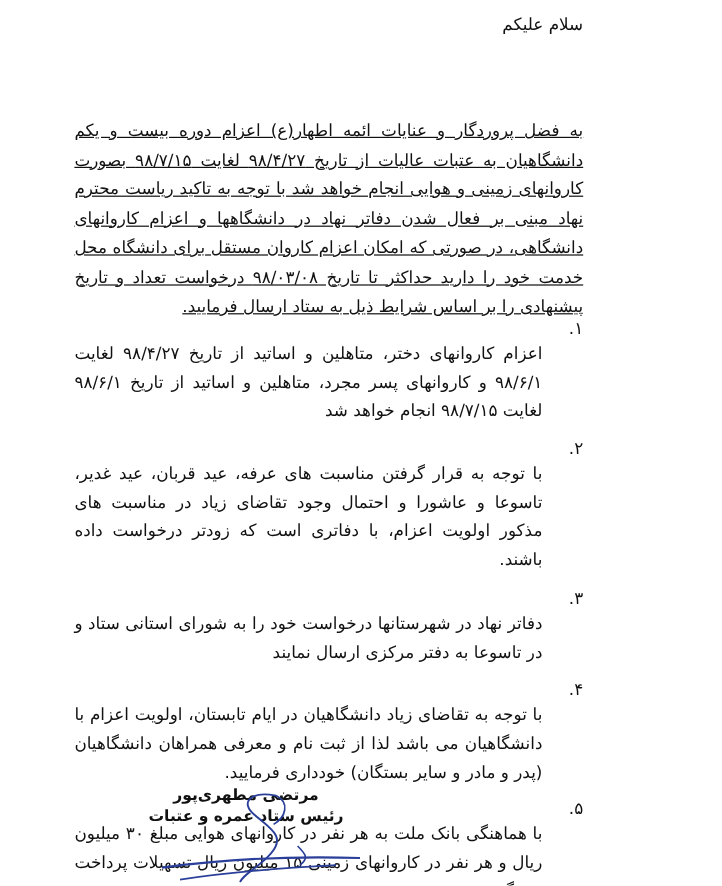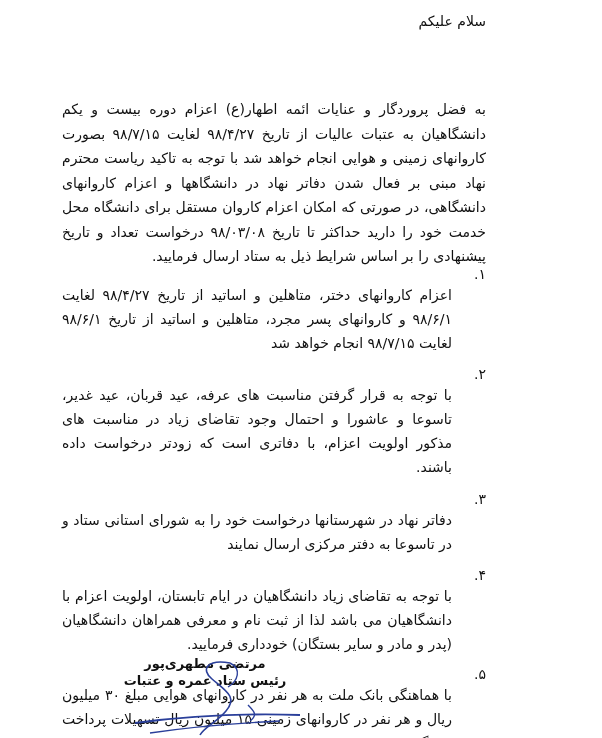--- a/index.html
+++ b/index.html
@@ -43,20 +43,21 @@
     }
     .body-para {
       position: absolute;
       right: 40px;
       left: 62px;
       top: 97px;
       font-size: 14px;
       line-height: 24.5px;
       text-align: justify;
       text-align-last: right;
+      text-decoration: underline;
     }
     .items {
       position: absolute;
       right: 40px;
       left: 62px;
       top: 262px;
       margin: 0;
       padding: 0;
       list-style: none;
     }

